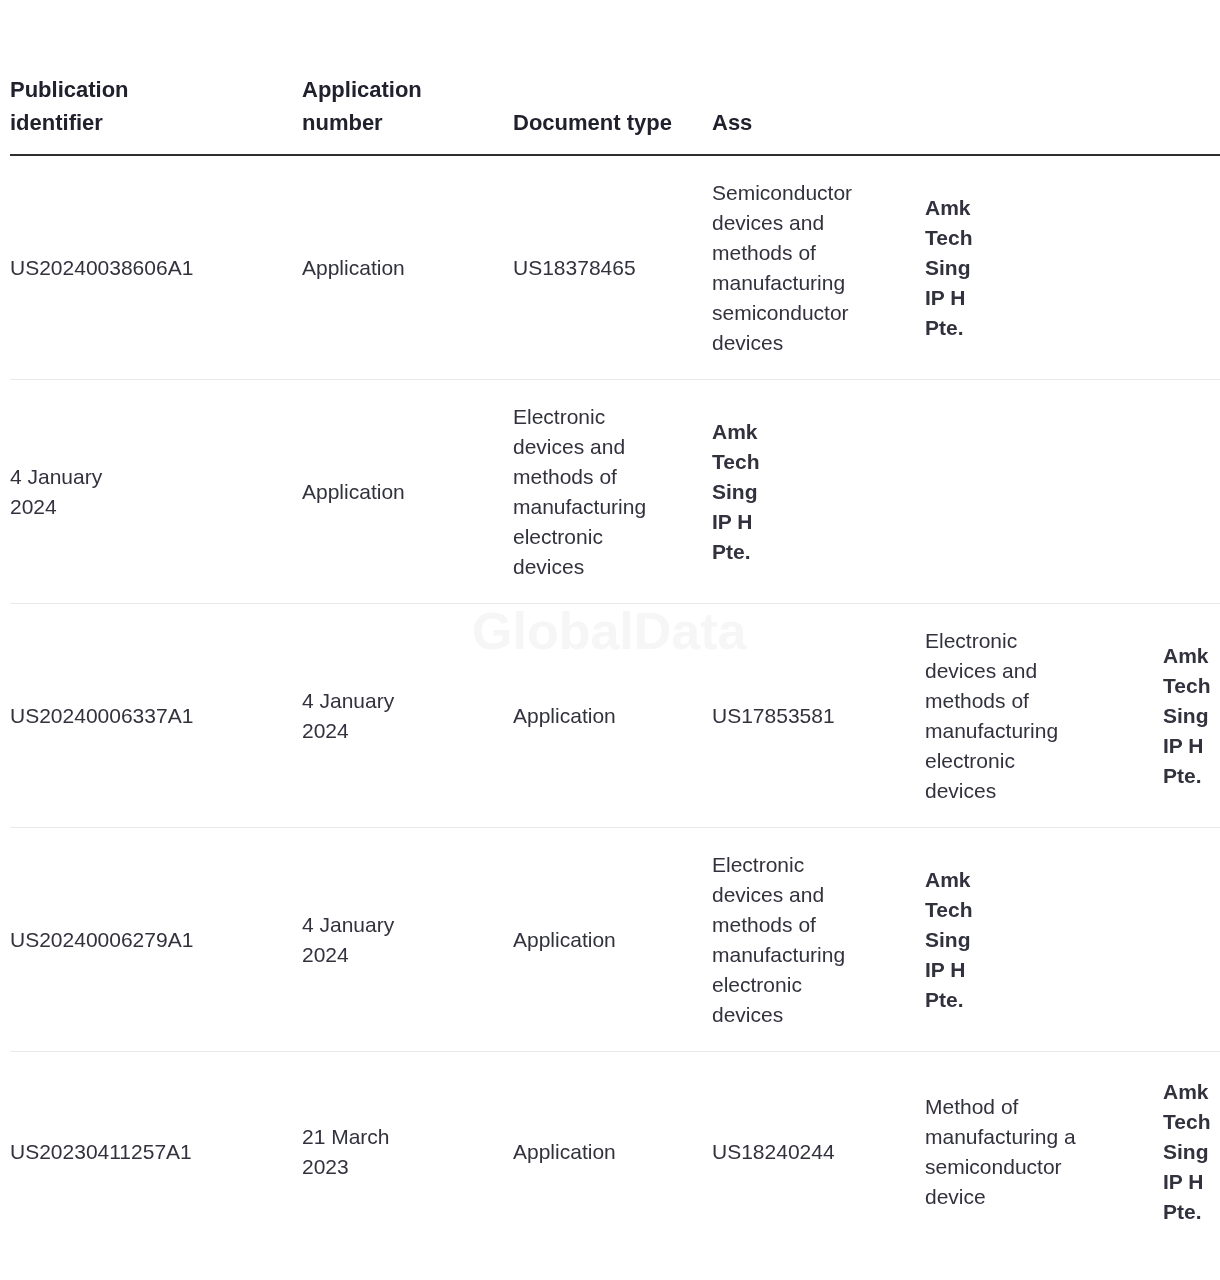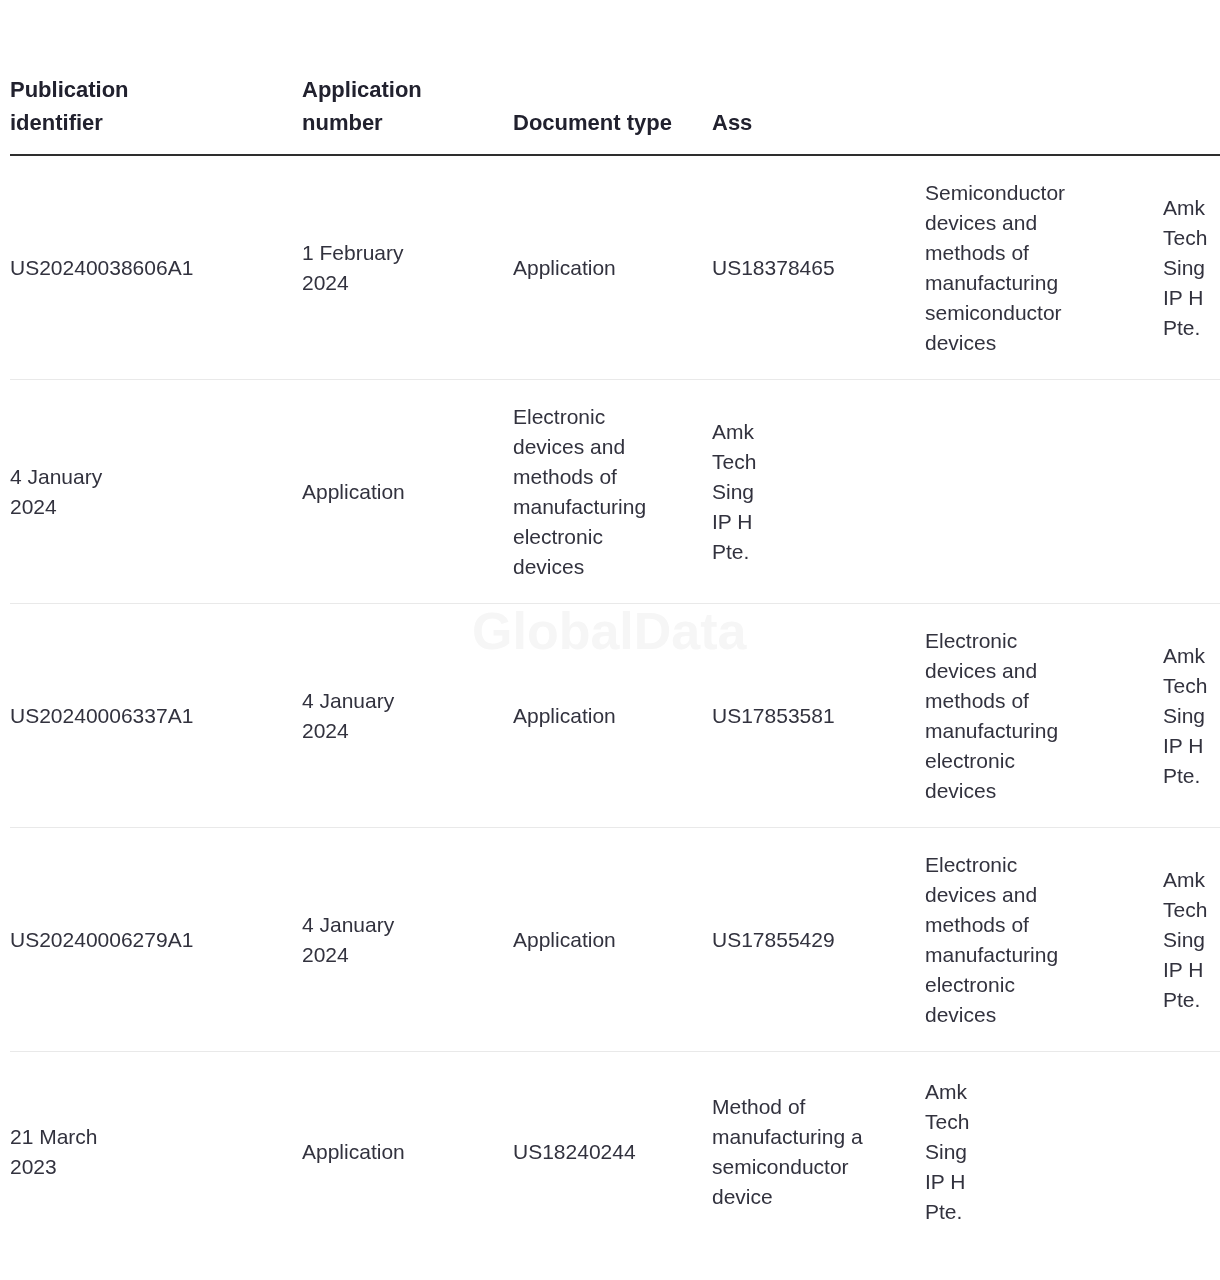--- a/index.html
+++ b/index.html
@@ -54,21 +54,21 @@
   .cell {
     display: flex;
     align-items: center;
     font-size: 21px;
     line-height: 30px;
     color: #32323e;
   }
   .cell .inner { display: block; }
   .cell.date .inner { max-width: 112px; }
   .cell.title .inner { max-width: 152px; }
-  .cell.assignee .inner { white-space: pre-line; }
+  .cell.assignee .inner { white-space: pre-line; font-weight: bold; }
 </style>
 </head>
 <body>
 
 <div class="page">
 
   <div class="watermark">GlobalData</div>
 
   <div class="patent-table">
 
@@ -84,23 +84,20 @@
       </div>
       <div class="header-cell">
         <span class="hdr-inner">Ass</span>
       </div>
     </div>
 
     <div class="grid-row body-row">
       <div class="cell">
           <span class="inner">US20240038606A1</span>
         </div>
-      <div class="cell date">
-          <span class="inner">1 February 2024</span>
-        </div>
       <div class="cell">
           <span class="inner">Application</span>
         </div>
       <div class="cell">
           <span class="inner">US18378465</span>
         </div>
       <div class="cell title">
           <span class="inner">Semiconductor devices and methods of manufacturing semiconductor devices</span>
         </div>
       <div class="cell assignee">
@@ -159,36 +156,36 @@
     <div class="grid-row body-row">
       <div class="cell">
           <span class="inner">US20240006279A1</span>
         </div>
       <div class="cell date">
           <span class="inner">4 January 2024</span>
         </div>
       <div class="cell">
           <span class="inner">Application</span>
         </div>
-      <div class="cell">
-          <span class="inner">US17855429</span>
-        </div>
       <div class="cell title">
           <span class="inner">Electronic devices and methods of manufacturing electronic devices</span>
         </div>
       <div class="cell assignee">
           <span class="inner">Amk
 Tech
 Sing
 IP H
 Pte.</span>
         </div>
     </div>
 
     <div class="grid-row body-row last">
+      <div class="cell">
+          <span class="inner">US20230411257A1</span>
+        </div>
       <div class="cell date">
           <span class="inner">21 March 2023</span>
         </div>
       <div class="cell">
           <span class="inner">Application</span>
         </div>
       <div class="cell">
           <span class="inner">US18240244</span>
         </div>
       <div class="cell title">

